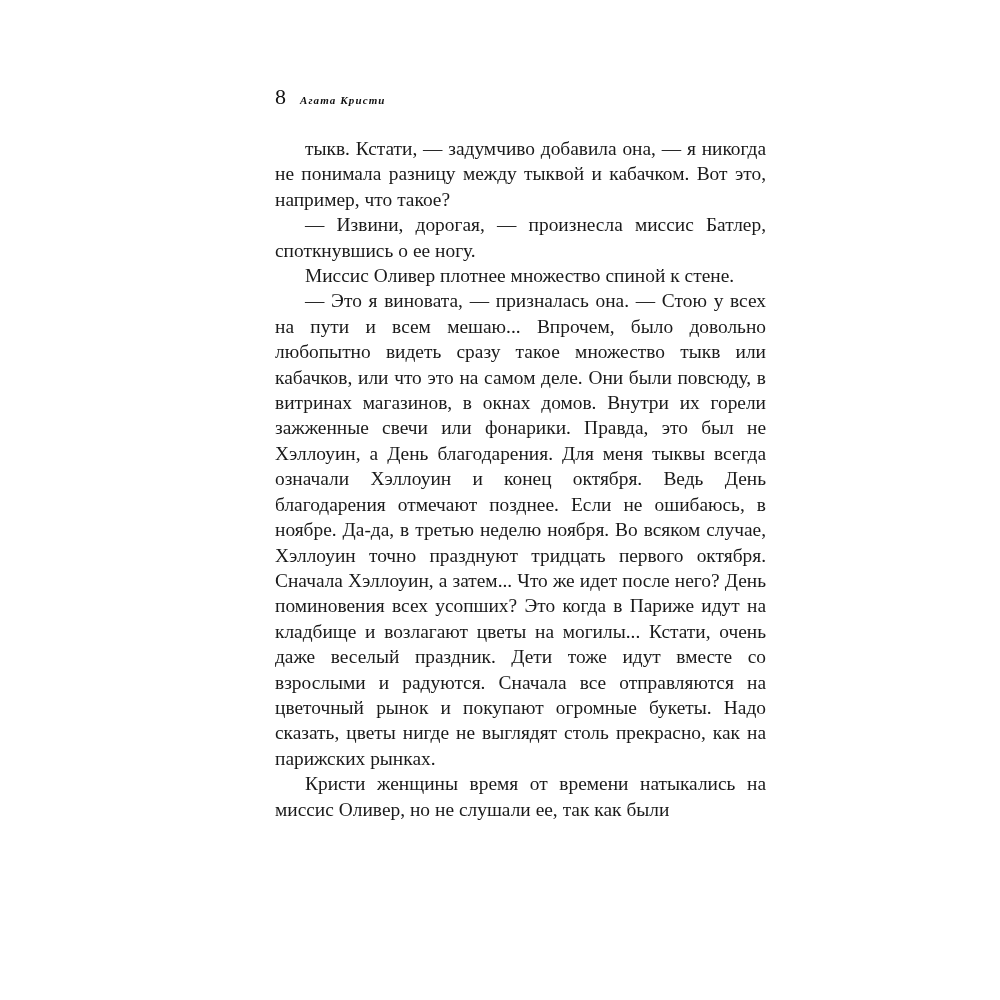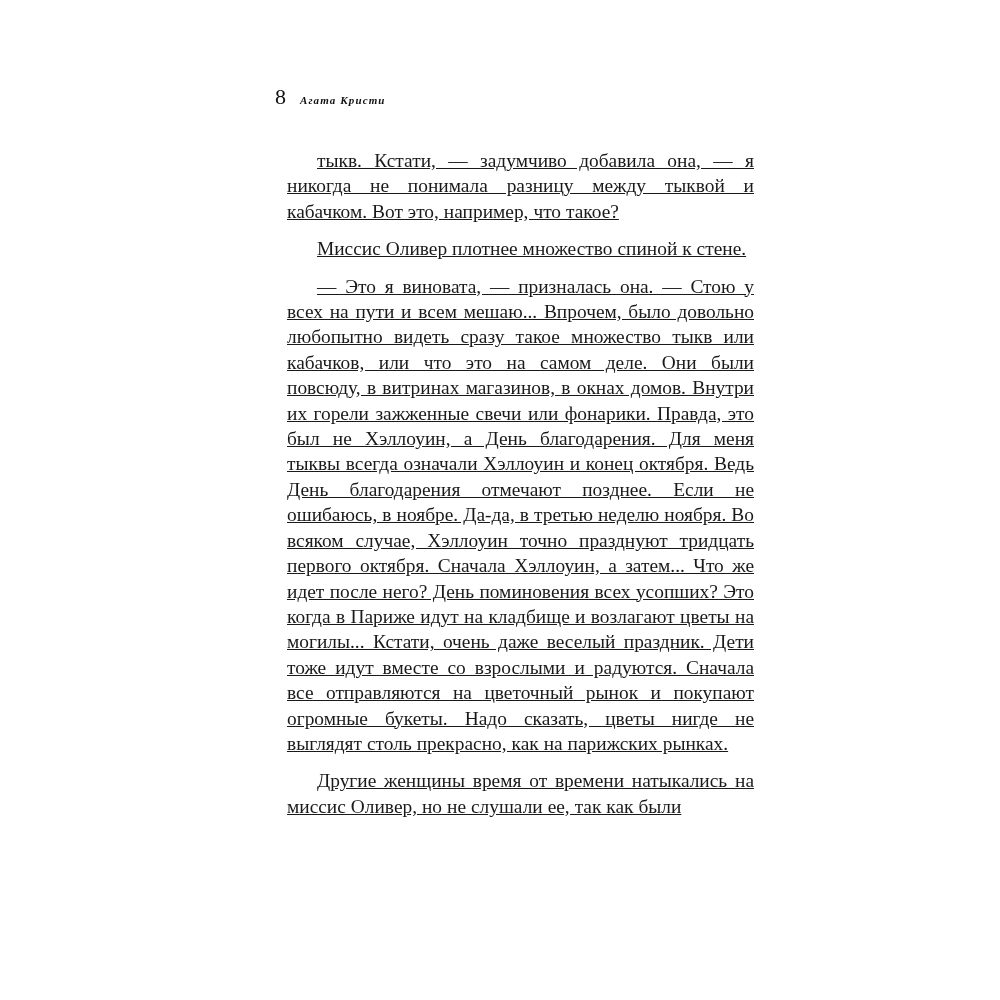--- a/index.html
+++ b/index.html
@@ -40,44 +40,44 @@
     color: #111111;
     line-height: 1;
   }
   .text-column {
     position: absolute;
     left: 275px;
     top: 136px;
     width: 491px;
   }
   .para {
-    margin: 12px;
+    margin: 0;
     font-size: 19.4px;
     line-height: 25.4px;
     text-align: justify;
     text-justify: inter-word;
     text-indent: 30px;
     hyphens: manual;
     word-spacing: 0.1px;
-    text-decoration: underline;
   }
   .para:last-child {
     text-align-last: left;
   }
 </style>
 </head>
 <body>
 
 <div class="page">
 
   <div class="running-head">
     <span class="folio">8</span>
     <span class="author-name">Агата Кристи</span>
   </div>
 
   <div class="text-column">
     <p class="para">тыкв. Кстати, — задумчиво добавила она, — я никогда не понимала разницу между тыквой и кабачком. Вот это, например, что такое?</p>
+    <p class="para">— Извини, дорогая, — произнесла миссис Батлер, споткнувшись о ее ногу.</p>
     <p class="para">Миссис Оливер плотнее множество спиной к стене.</p>
     <p class="para">— Это я виновата, — призналась она. — Стою у всех на пути и всем мешаю... Впрочем, было довольно любопытно видеть сразу такое множество тыкв или кабачков, или что это на самом деле. Они были повсюду, в витринах магазинов, в окнах домов. Внутри их горели зажженные свечи или фонарики. Правда, это был не Хэллоуин, а День благодарения. Для меня тыквы всегда означали Хэллоуин и конец октября. Ведь День благодарения отмечают позднее. Если не ошибаюсь, в ноябре. Да-да, в третью неделю ноября. Во всяком случае, Хэллоуин точно празднуют тридцать первого октября. Сначала Хэллоуин, а затем... Что же идет после него? День поминовения всех усопших? Это когда в Париже идут на кладбище и возлагают цветы на могилы... Кстати, очень даже веселый праздник. Дети тоже идут вместе со взрослыми и радуются. Сначала все отправляются на цветочный рынок и покупают огромные букеты. Надо сказать, цветы нигде не выглядят столь прекрасно, как на парижских рынках.</p>
-    <p class="para">Другие женщины время от времени натыкались на миссис Оливер, но не слушали ее, так как были</p>
+    <p class="para">Кристи женщины время от времени натыкались на миссис Оливер, но не слушали ее, так как были</p>
   </div>
 
 </div>
 
 </body></html>

